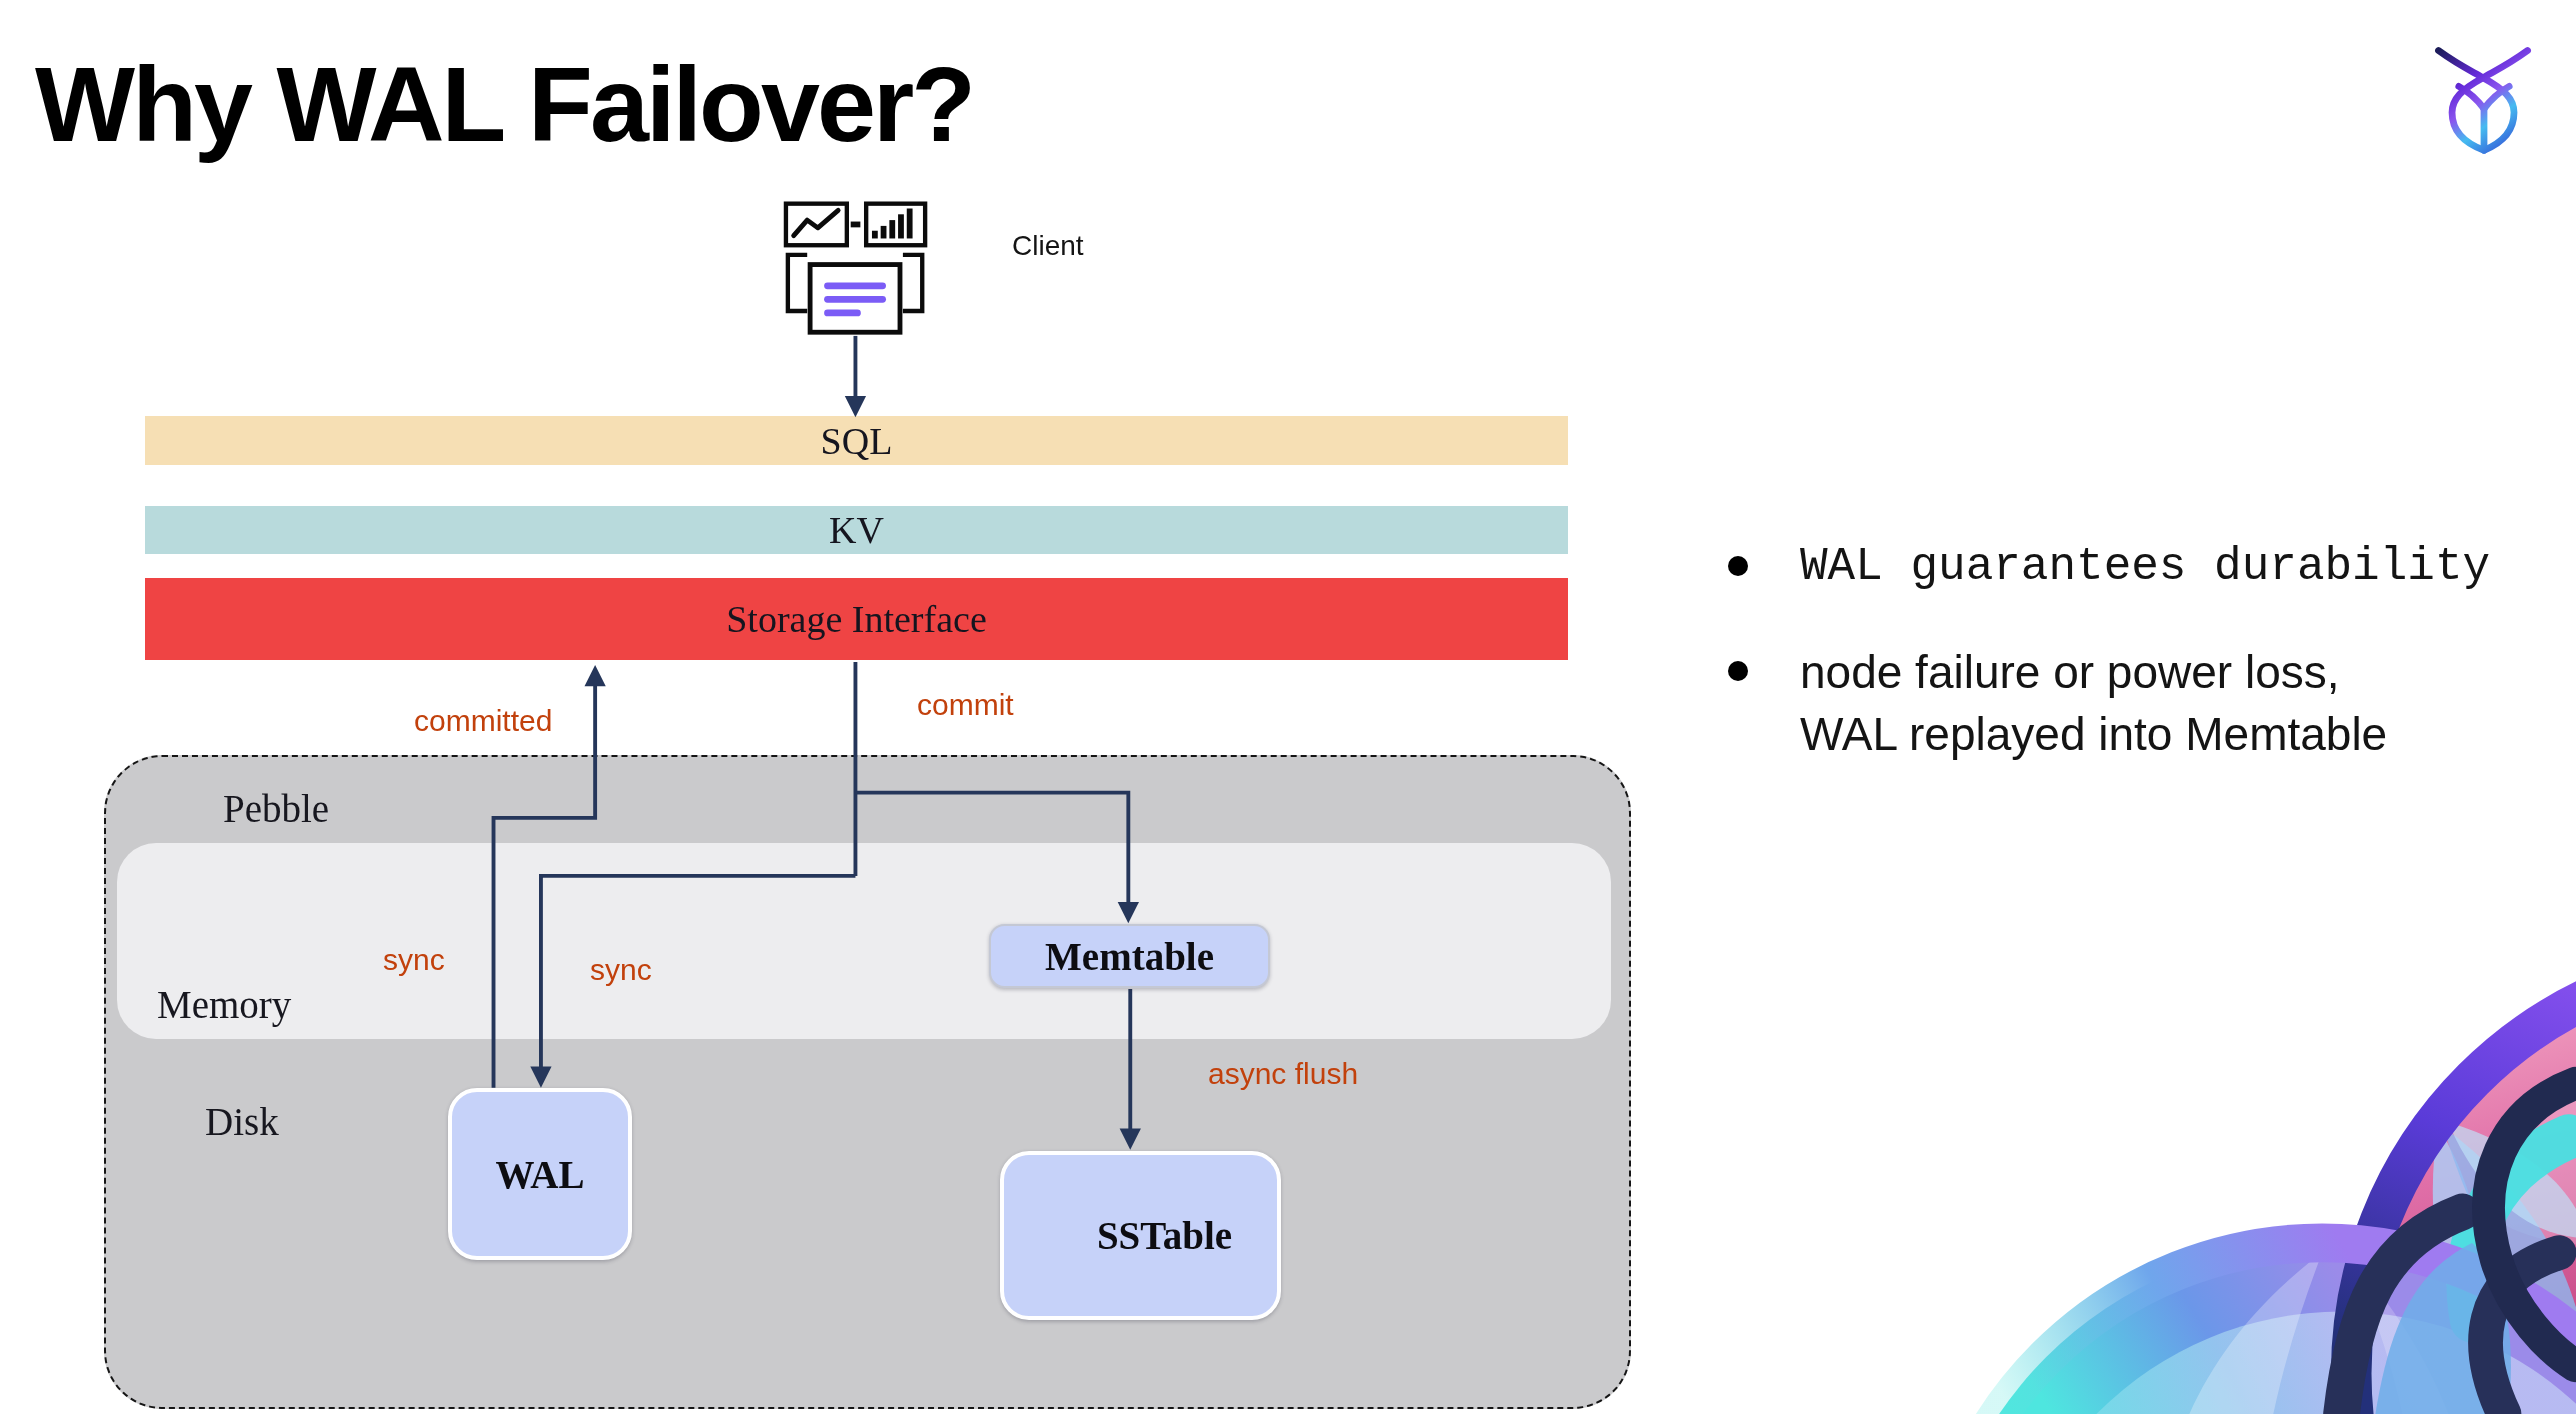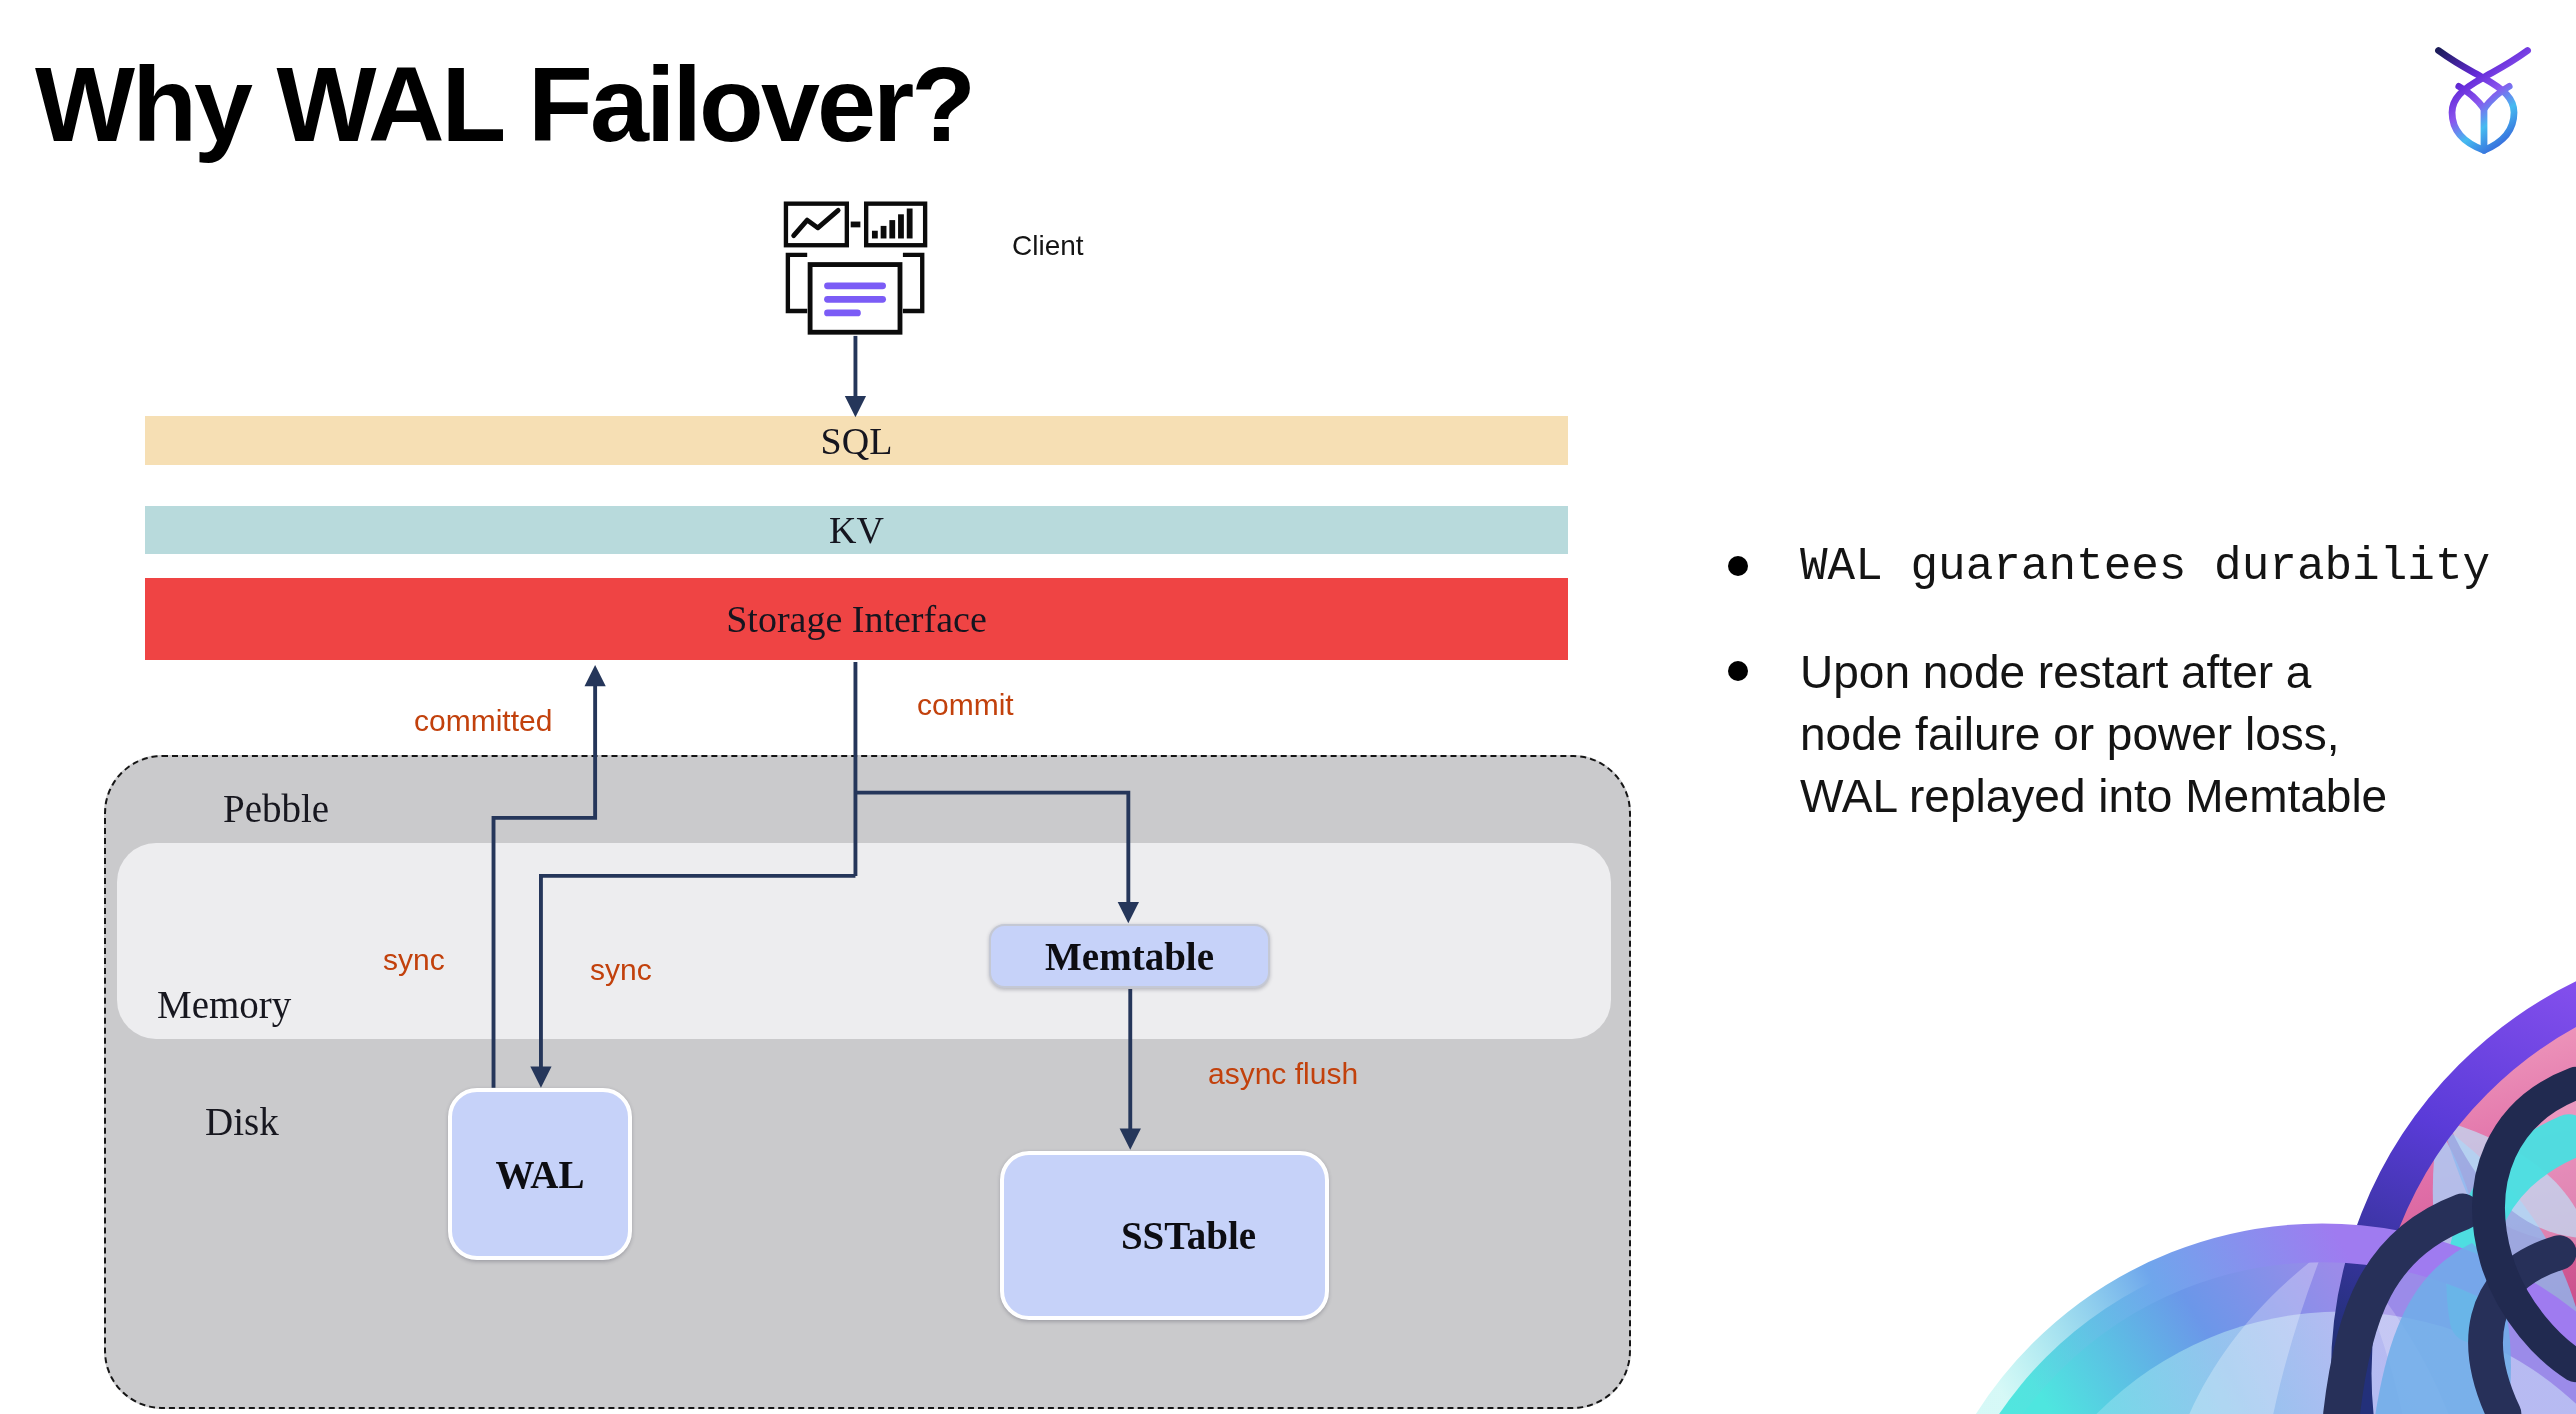--- a/index.html
+++ b/index.html
@@ -37,21 +37,21 @@
   #lbl-pebble{left:223px;top:786px;}
   #lbl-memory{left:157px;top:982px;}
   #lbl-disk{left:205px;top:1099px;}
 
   
   .node{background:#C6D2F9;display:flex;align-items:center;justify-content:center;
         font-family:"Liberation Serif",serif;font-weight:700;font-size:39px;color:#0d0d12;
         box-sizing:border-box;box-shadow:0 1.9px 3.9px rgba(40,40,60,.25);text-align:center;}
   #box-wal{left:448px;top:1088px;width:184px;height:172px;border:4.8px solid #ffffff;border-radius:29px;}
   #box-memtable{left:989px;top:924px;width:281px;height:64px;border:2.9px solid #c4c8d4;border-radius:15.5px;}
-  #box-sstable{left:1000px;top:1151px;width:329px;height:169px;border:4.8px solid #ffffff;border-radius:29px;padding-left:48px;}
+  #box-sstable{left:1000px;top:1151px;width:281px;height:169px;border:4.8px solid #ffffff;border-radius:29px;padding-left:48px;}
 
   
   .bullet-dot{width:20.3px;height:20.3px;border-radius:50%;background:#000;}
   #dot-1{left:1728px;top:556px;}
   #dot-2{left:1728px;top:661px;}
   .bullet-text{left:1800px;font-size:46px;line-height:62px;color:#141414;white-space:nowrap;}
   #bullet-text-1{top:536px;font-family:Liberation Mono, monospace;}
   #bullet-text-2{top:641px;}
 
   svg{display:block;}
@@ -158,21 +158,20 @@
 <div class="abs node" id="box-sstable">
   <span>SSTable</span>
 </div>
 
 <div class="abs bullet-dot" id="dot-1"></div>
 <div class="abs bullet-text" id="bullet-text-1">
   <div>WAL guarantees durability</div>
 </div>
 <div class="abs bullet-dot" id="dot-2"></div>
 <div class="abs bullet-text" id="bullet-text-2">
-  <div>Upon node restart after a</div>
   <div>node failure or power loss,</div>
   <div>WAL replayed into Memtable</div>
 </div>
 
 <svg class="abs" id="corner-art" width="641" height="495" viewBox="0 0 662 512">
   <defs>
     <linearGradient id="gPink" gradientUnits="userSpaceOnUse" x1="560" y1="60" x2="662" y2="480">
       <stop offset="0" stop-color="#F4A9C4"></stop>
       <stop offset="0.45" stop-color="#E06FA8"></stop>
       <stop offset="1" stop-color="#C1417E"></stop>

